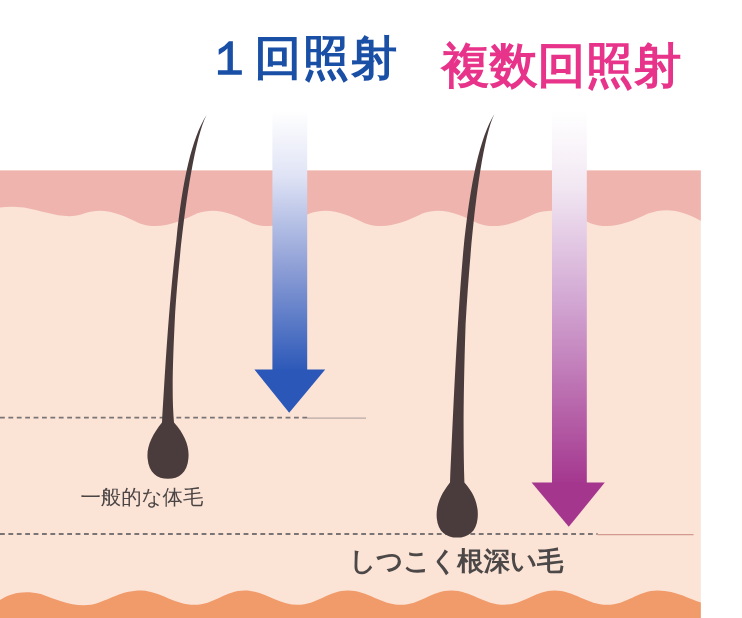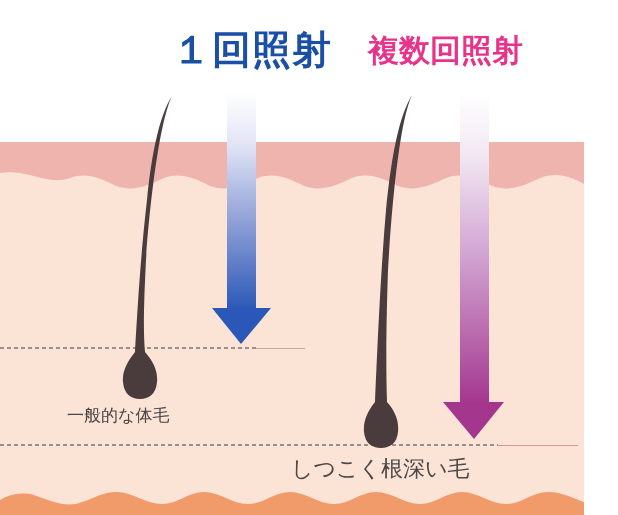--- a/index.html
+++ b/index.html
@@ -2,24 +2,24 @@
 <html><head>
 <meta charset="utf-8">
 <style>
   html, body { margin: 0; padding: 0; background: #ffffff; }
   body { width: 618px; height: 515px; position: relative; overflow: hidden;
          font-family: "DejaVu Sans", sans-serif; }
   .stage { position: absolute; left: 0; top: 0; width: 618px; height: 515px; }
   svg.art { position: absolute; left: 0; top: 0; }
   .title { position: absolute; font-weight: bold; white-space: nowrap; line-height: 1; letter-spacing: 1px; }
   .title-single { left: 172px; top: 30px; font-size: 39px; color: #1a4fa6; }
-  .title-multi { left: 368px; top: 35px; font-size: 31px; color: #e8338b; letter-spacing: 0px; }
+  .title-multi { left: 368px; top: 35px; font-size: 40px; color: #e8338b; letter-spacing: 0px; }
   .label { position: absolute; white-space: nowrap; line-height: 1; color: #4a4444; }
   .label-normal { left: 67px; top: 407px; font-size: 17px; }
-  .label-deep { left: 291px; top: 458px; font-size: 22px; font-weight: normal; color: #4d4848; }
+  .label-deep { left: 291px; top: 458px; font-size: 22px; font-weight: bold; color: #4d4848; }
 </style>
 </head>
 <body>
 
 <div class="stage">
   <svg class="art" width="618" height="515" viewBox="0 0 618 515">
     <defs>
       <linearGradient id="gBlue" x1="0" y1="0" x2="0" y2="1">
         <stop offset="0" stop-color="#ffffff" stop-opacity="0.9"></stop>
         <stop offset="0.25" stop-color="#dfe3f5"></stop>

